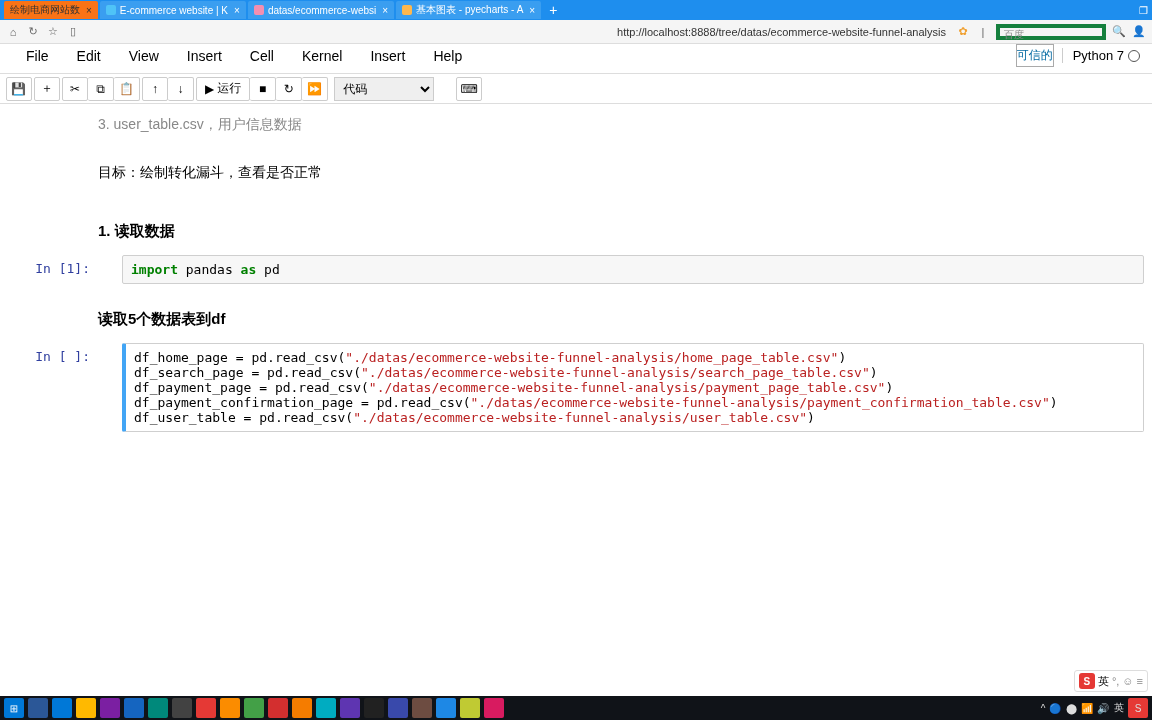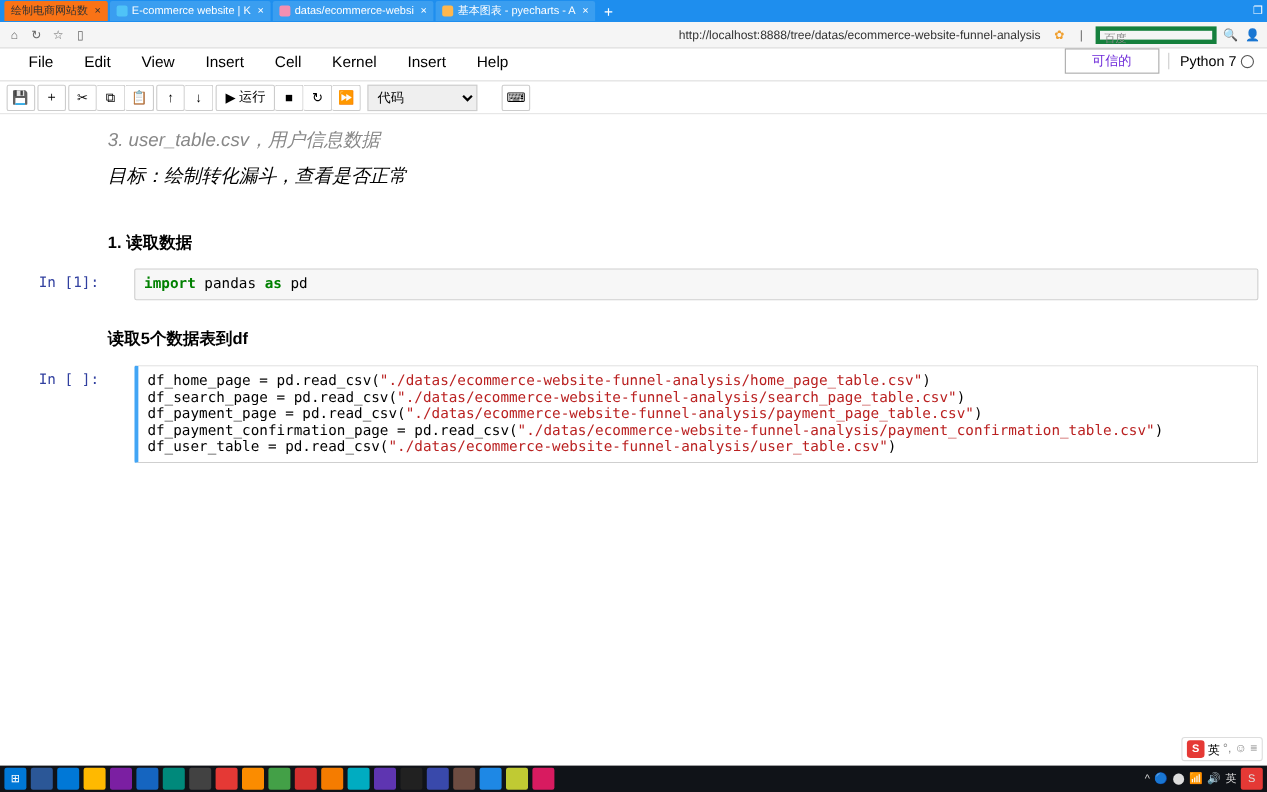--- a/index.html
+++ b/index.html
@@ -15,41 +15,41 @@
 
 .browser-addrbar { height: 24px; background: #f5f5f5; border-bottom: 1px solid #ddd; display: flex; align-items: center; padding: 0 6px; gap: 6px; font-size: 11px; color: #555; }
 .addr-icon { width: 14px; height: 14px; display: flex; align-items: center; justify-content: center; color: #666; font-size: 11px; }
 .addr-url { flex: 1; color: #333; padding: 0 4px; text-align: right; }
 .addr-right { display: flex; gap: 6px; align-items: center; }
 .addr-search { width: 110px; height: 16px; border: 4px solid #15803d; font-size: 10px; padding: 0 4px; color: #888; }
 
 .jp-menubar { height: 30px; border-bottom: 1px solid #ddd; display: flex; align-items: flex-start; padding: 0 12px; font-size: 14px; }
 .jp-menu-item { padding: 4px 14px; cursor: pointer; }
 .jp-menu-right { margin-left: auto; display: flex; align-items: center; gap: 8px; }
-.jp-trusted { border: 1px solid #aaa; padding: 2px 24px; font-size: 12px; color: #6d28d9; }
+.jp-trusted { border: 1px solid #aaa; padding: 2px 0; font-size: 12px; color: #0369a1; }
 .jp-kernel { display: flex; align-items: center; gap: 4px; font-size: 13px; border-left: 1px solid #ccc; padding-left: 10px; }
 .kernel-indicator { width: 12px; height: 12px; border: 1px solid #555; border-radius: 50%; }
 
 .jp-toolbar { height: 30px; border-bottom: 1px solid #ddd; display: flex; align-items: center; padding: 0 6px; gap: 2px; }
 .tb-btn { width: 26px; height: 24px; border: 1px solid #ccc; background: #fff; display: flex; align-items: center; justify-content: center; font-size: 12px; cursor: pointer; border-radius: 2px; }
 .tb-group { display: flex; }
 .tb-group .tb-btn:not(:first-child) { border-left: none; }
 .tb-run { width: auto; padding: 0 8px; gap: 3px; }
 .tb-select { height: 24px; width: 100px; border: 1px solid #ccc; font-size: 12px; margin-left: 4px; padding: 0 4px; }
 
 .notebook-area { height: calc(100% - 128px); overflow-y: auto; padding: 0 8px; background: #fff; }
 .cell-wrapper { display: flex; margin: 4px 0; }
 .cell-prompt { width: 90px; text-align: right; padding-right: 8px; font-family: monospace; font-size: 13px; color: #303F9F; padding-top: 6px; }
 .cell-prompt.md-prompt { color: transparent; }
 .cell-content { flex: 1; padding-left: 24px; }
 .code-input { border: 1px solid #cfcfcf; background: #f7f7f7; padding: 6px 8px; font-family: monospace; font-size: 13px; white-space: pre; overflow-x: auto; border-radius: 2px; }
 .cell-wrapper.selected .code-input { border-left: 4px solid #42A5F5; background: #fff; }
 .md-cell { padding: 4px 0; }
 .md-cell h3 { font-size: 15px; font-weight: bold; margin: 12px 0 6px; }
-.md-cell .body-text { font-size: 17px; margin: 4px 0; font-style: italic; }
+.md-cell .body-text { font-size: 14px; margin: 4px 0; }
 
 .kw-green { color: #008000; font-weight: bold; }
 .str { color: #BA2121; }
 
 .taskbar { position: absolute; bottom: 0; left: 0; right: 0; height: 24px; background: #101318; display: flex; align-items: center; padding: 0 4px; gap: 4px; }
 .task-item { width: 20px; height: 20px; border-radius: 2px; display: flex; align-items: center; justify-content: center; font-size: 10px; }
 .tray { margin-left: auto; display: flex; gap: 4px; align-items: center; color: #ddd; font-size: 10px; }
 
 .ime-indicator { position: absolute; bottom: 28px; right: 4px; display: flex; gap: 3px; align-items: center; background: #fff; border: 1px solid #ddd; padding: 2px 4px; border-radius: 3px; font-size: 11px; }
 .ime-icon { width: 16px; height: 16px; background: #e53935; color: #fff; border-radius: 3px; display: flex; align-items: center; justify-content: center; font-size: 10px; font-weight: bold; }
@@ -139,21 +139,21 @@
   </select>
   <div class="tb-btn" style="margin-left:20px">⌨</div>
 </div>
 
 <div class="notebook-area">
 
   <div class="cell-wrapper">
     <div class="cell-prompt md-prompt"></div>
     <div class="cell-content md-cell">
       <div class="body-text" style="color:#888">3. user_table.csv，用户信息数据</div>
-      <div class="body-text" style="margin-top:9px">目标：绘制转化漏斗，查看是否正常</div>
+      <div class="body-text" style="margin-top:30px">目标：绘制转化漏斗，查看是否正常</div>
       <h3 style="margin-top:40px">1. 读取数据</h3>
     </div>
   </div>
 
   <div class="cell-wrapper">
     <div class="cell-prompt">In [1]:</div>
     <div class="cell-content">
       <div class="code-input"><span class="kw-green">import</span><span> pandas </span><span class="kw-green">as</span><span> pd</span></div>
     </div>
   </div>

